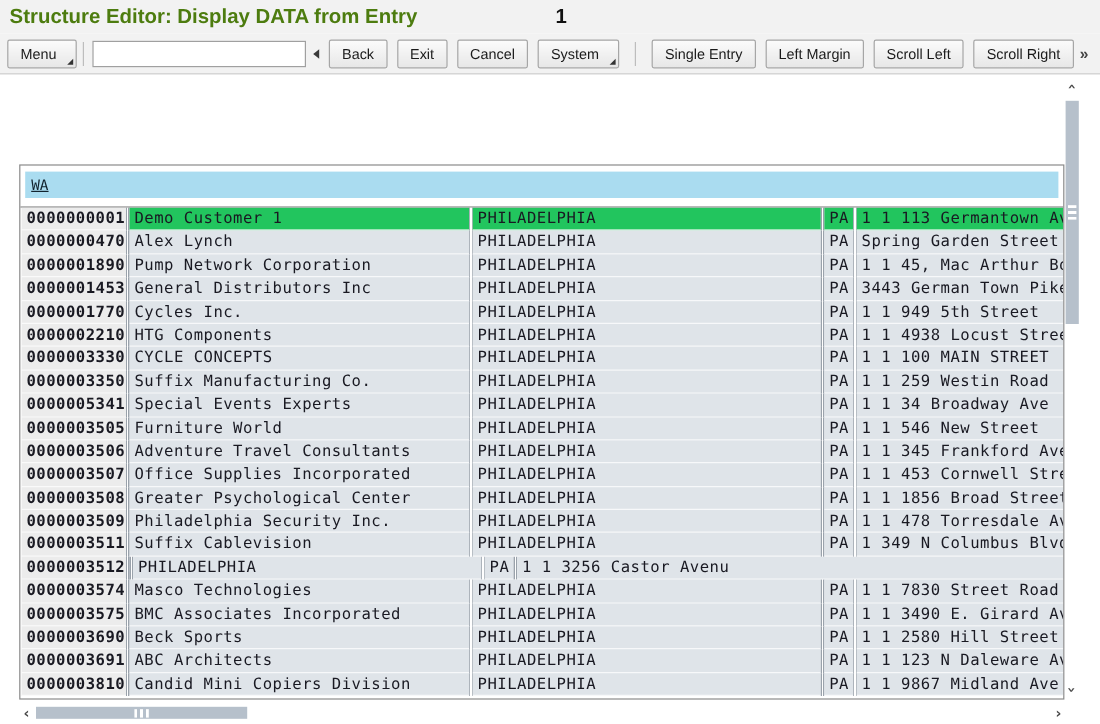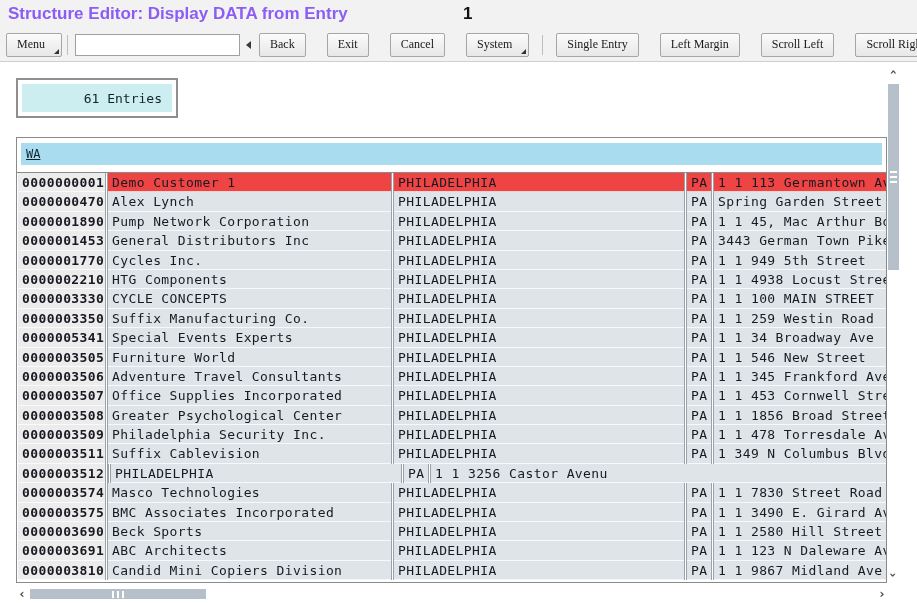--- a/index.html
+++ b/index.html
@@ -1,40 +1,40 @@
 <!DOCTYPE html>
 <html><head>
 <meta charset="utf-8">
 <style>
   html,body{margin:0;padding:0;background:#fff;}
   .screen{position:relative;width:917px;height:603px;background:#ffffff;overflow:hidden;
           font-family:"Liberation Sans",sans-serif;}
 
   
   .titlebar{position:absolute;left:0;top:0;width:100%;height:28px;background:#f2f2f2;}
-  .title-text{position:absolute;left:8px;top:4px;font-size:17px;font-weight:bold;color:#8b5cf6;}
+  .title-text{position:absolute;left:8px;top:4px;font-size:17px;font-weight:bold;color:#4d7c0f;}
   .entry-num{position:absolute;left:463px;top:4px;font-size:17px;font-weight:bold;color:#111;}
 
   
   .toolbar{position:absolute;left:0;top:28px;width:100%;height:34px;background:#f2f2f2;
            border-bottom:1px solid #cfcfcf;display:flex;align-items:center;padding:0 6px;box-sizing:border-box;}
-  .btn{position:relative;height:24px;padding:2px 10px;font-family:Liberation Serif, serif;
+  .btn{position:relative;height:24px;padding:2px 10px;font-family:Liberation Sans, sans-serif;
        font-size:12px;color:#1a1a1a;background:linear-gradient(#fbfbfb,#e7e7e7);
        border:1px solid #a6a6a6;border-radius:2px;white-space:nowrap;cursor:default;}
   .btn.has-corner{padding-right:16px;}
   .corner{position:absolute;right:2px;bottom:2px;width:0;height:0;
           border-left:5px solid transparent;border-bottom:5px solid #333;}
   .tsep{width:1px;height:20px;background:#bdbdbd;margin:0 5px;flex:0 0 auto;}
   .tsep.wide{margin:0 13px;}
   .cmd{width:168px;height:20px;border:1px solid #a0a0a0;background:#fff;margin-left:2px;
        padding:0 4px;font-family:"Liberation Sans",sans-serif;font-size:12px;}
   .tri-left{width:0;height:0;margin:0 8px 0 6px;flex:0 0 auto;
             border-top:4px solid transparent;border-bottom:4px solid transparent;
             border-right:5px solid #3a3a3a;}
-  .gap4{margin-left:21px;}
+  .gap4{margin-left:8px;}
   .overflow{margin-left:auto;font-size:13px;font-weight:bold;color:#444;padding-right:4px;}
 
   
   .entries{position:absolute;left:16px;top:78px;width:162px;height:40px;background:#fff;
            border:2px solid #8f8f8f;box-sizing:border-box;padding:4px;}
   .entries-field{width:100%;height:100%;background:#cdeef0;box-sizing:border-box;
                  font-family:"DejaVu Sans Mono",monospace;font-size:13px;color:#102525;
                  display:flex;align-items:center;justify-content:flex-end;padding-right:10px;}
 
   
@@ -47,21 +47,21 @@
         overflow:hidden;padding-left:1px;box-sizing:border-box;}
   .trow{display:flex;height:19.4px;}
   .cell{box-sizing:border-box;font-family:"DejaVu Sans Mono",monospace;font-size:13px;
         line-height:19.4px;letter-spacing:0.4px;color:#191922;white-space:pre;overflow:hidden;
         padding-left:4px;background:#dfe4e9;border-bottom:1px solid rgba(255,255,255,0.75);}
   .c0{width:87px;background:#ececec;flex:0 0 auto;font-weight:bold;}
   .c1{width:283px;flex:0 0 auto;}
   .c2{width:290px;flex:0 0 auto;}
   .c3{width:24px;flex:0 0 auto;}
   .c4{flex:1 1 auto;}
-  .trow.first .cell.hl{background:#ef4444;}
+  .trow.first .cell.hl{background:#22c55e;}
   .vsep{width:3px;flex:0 0 auto;
         background:linear-gradient(to right,#9aa2ab 0 1px,#fff 1px 2px,#9aa2ab 2px 3px);}
 
   
   .chev{position:absolute;color:#4a4a4a;font-family:"DejaVu Sans",sans-serif;
         font-weight:bold;font-size:12px;line-height:12px;width:12px;height:12px;text-align:center;}
   .vscroll{position:absolute;left:886px;top:64px;width:15px;height:519px;}
   .chev-up{top:2px;left:1px;transform:rotate(-90deg);}
   .chev-down{bottom:2px;left:1px;transform:rotate(90deg);}
   .vthumb{position:absolute;left:2px;top:20px;width:11px;height:186px;background:#b6c0cb;}
@@ -94,23 +94,20 @@
     <button class="btn gap4">Cancel</button>
     <button class="btn gap4 has-corner"><span>System</span><i class="corner"></i></button>
     <div class="tsep wide"></div>
     <button class="btn">Single Entry</button>
     <button class="btn gap4">Left Margin</button>
     <button class="btn gap4">Scroll Left</button>
     <button class="btn gap4">Scroll Right</button>
     <span class="overflow">»</span>
   </div>
 
-  <div class="entries">
-    <div class="entries-field">61 Entries</div>
-  </div>
 
   <div class="panel">
     <div class="wa-bar">WA</div>
     <div class="grid" id="grid">
         <div class="trow first">
           <div class="cell c0">0000000001</div>
           <div class="vsep"></div>
           <div class="cell c1 hl">Demo Customer 1</div>
           <div class="vsep"></div>
           <div class="cell c2 hl">PHILADELPHIA</div>

